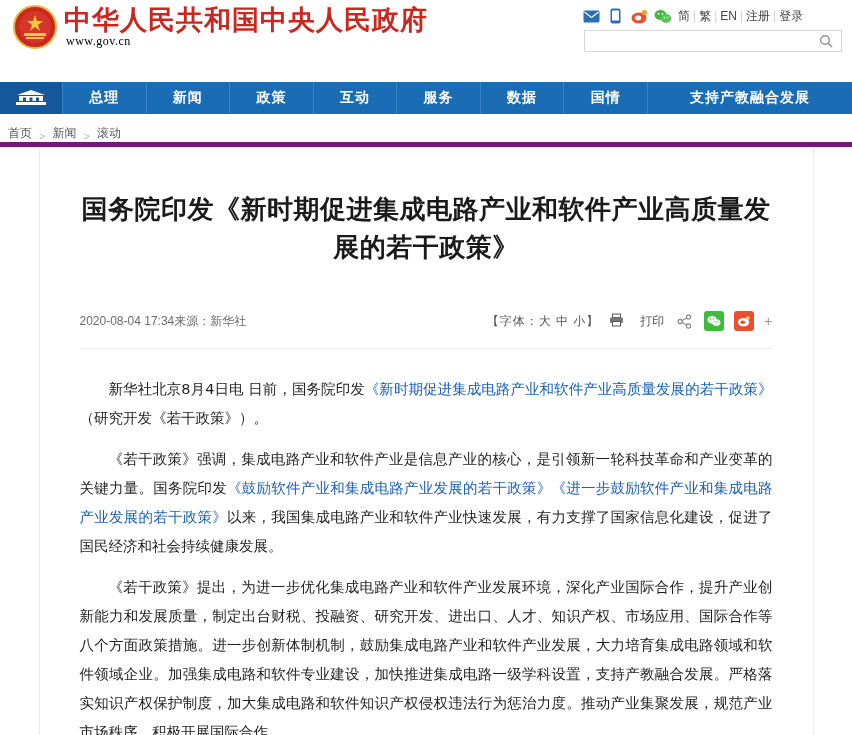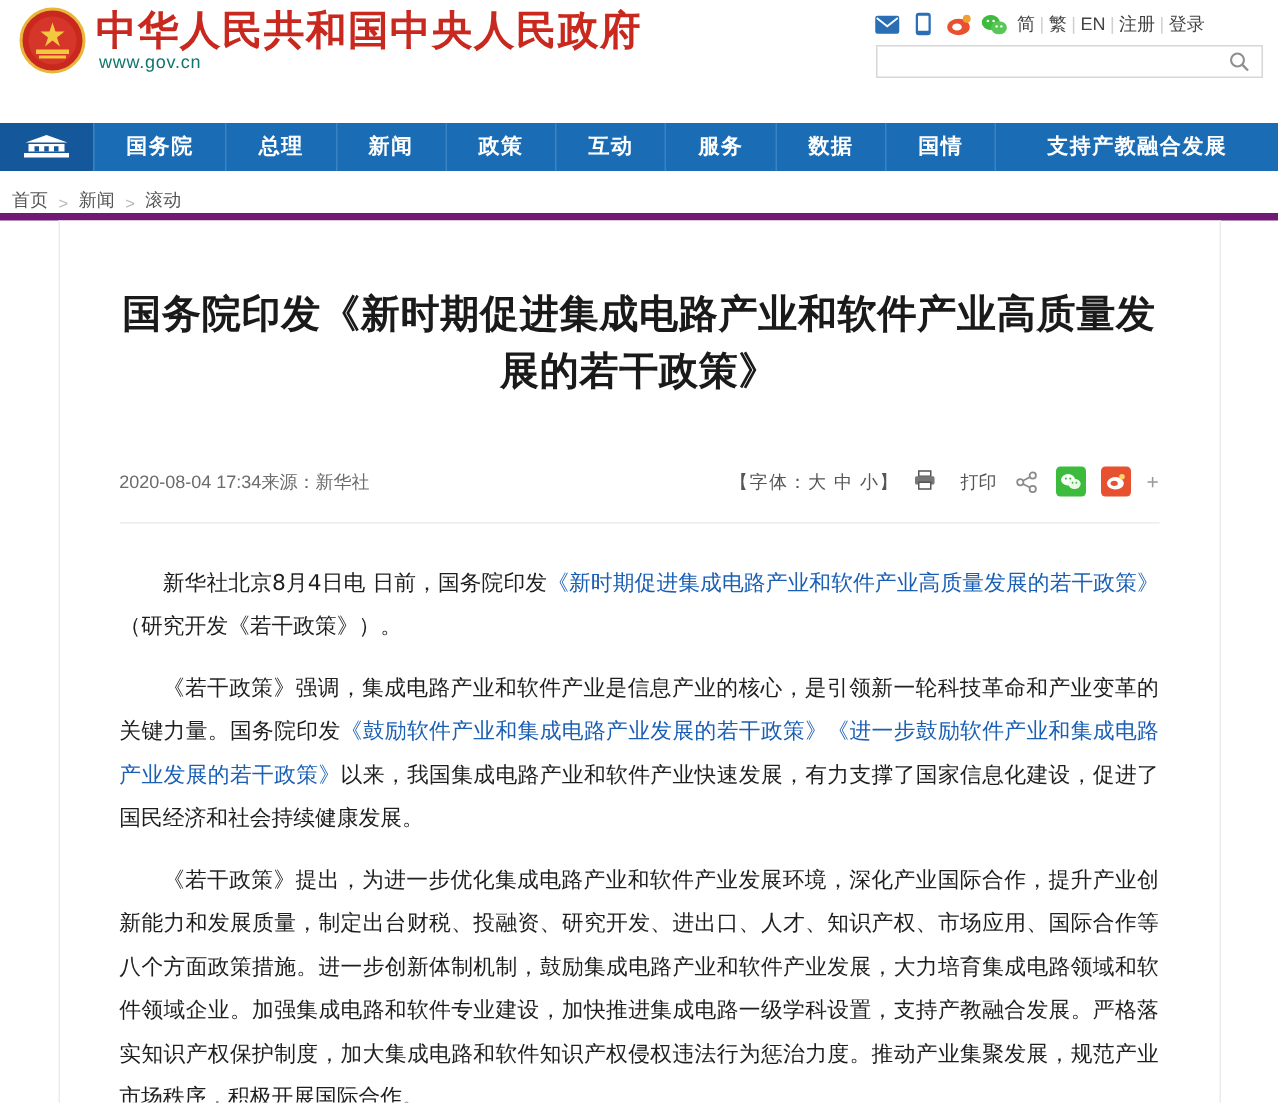--- a/index.html
+++ b/index.html
@@ -40,22 +40,23 @@
     font-weight: bold;
     color: #c8281e;
     letter-spacing: 1px;
     white-space: nowrap;
   }
   .site-url {
     position: absolute;
     left: 66px;
     top: 34px;
     font-size: 12px;
-    color: #0f766e;
+    color: #000000;
     letter-spacing: 0.5px;
+    font-family: Liberation Serif, serif;
   }
 
   
   .top-right {
     position: absolute;
     right: 10px;
     top: 6px;
     width: 260px;
   }
   .top-icons {
@@ -302,21 +303,20 @@
   <div class="nav-home">
     <svg width="34" height="20" viewBox="0 0 34 20">
       <rect x="2" y="14" width="30" height="3" fill="#fff"></rect>
       <rect x="5" y="8" width="24" height="5" fill="#fff"></rect>
       <rect x="9" y="9.5" width="3" height="3.5" fill="#14579a"></rect>
       <rect x="15.5" y="9.5" width="3" height="3.5" fill="#14579a"></rect>
       <rect x="22" y="9.5" width="3" height="3.5" fill="#14579a"></rect>
       <polygon points="17,2 31,7 3,7" fill="#fff"></polygon>
     </svg>
   </div>
-  <div class="nav-item">国务院</div>
   <div class="nav-item">总理</div>
   <div class="nav-item">新闻</div>
   <div class="nav-item">政策</div>
   <div class="nav-item">互动</div>
   <div class="nav-item">服务</div>
   <div class="nav-item">数据</div>
   <div class="nav-item">国情</div>
   <div class="nav-item wide">支持产教融合发展</div>
 </div>
 

